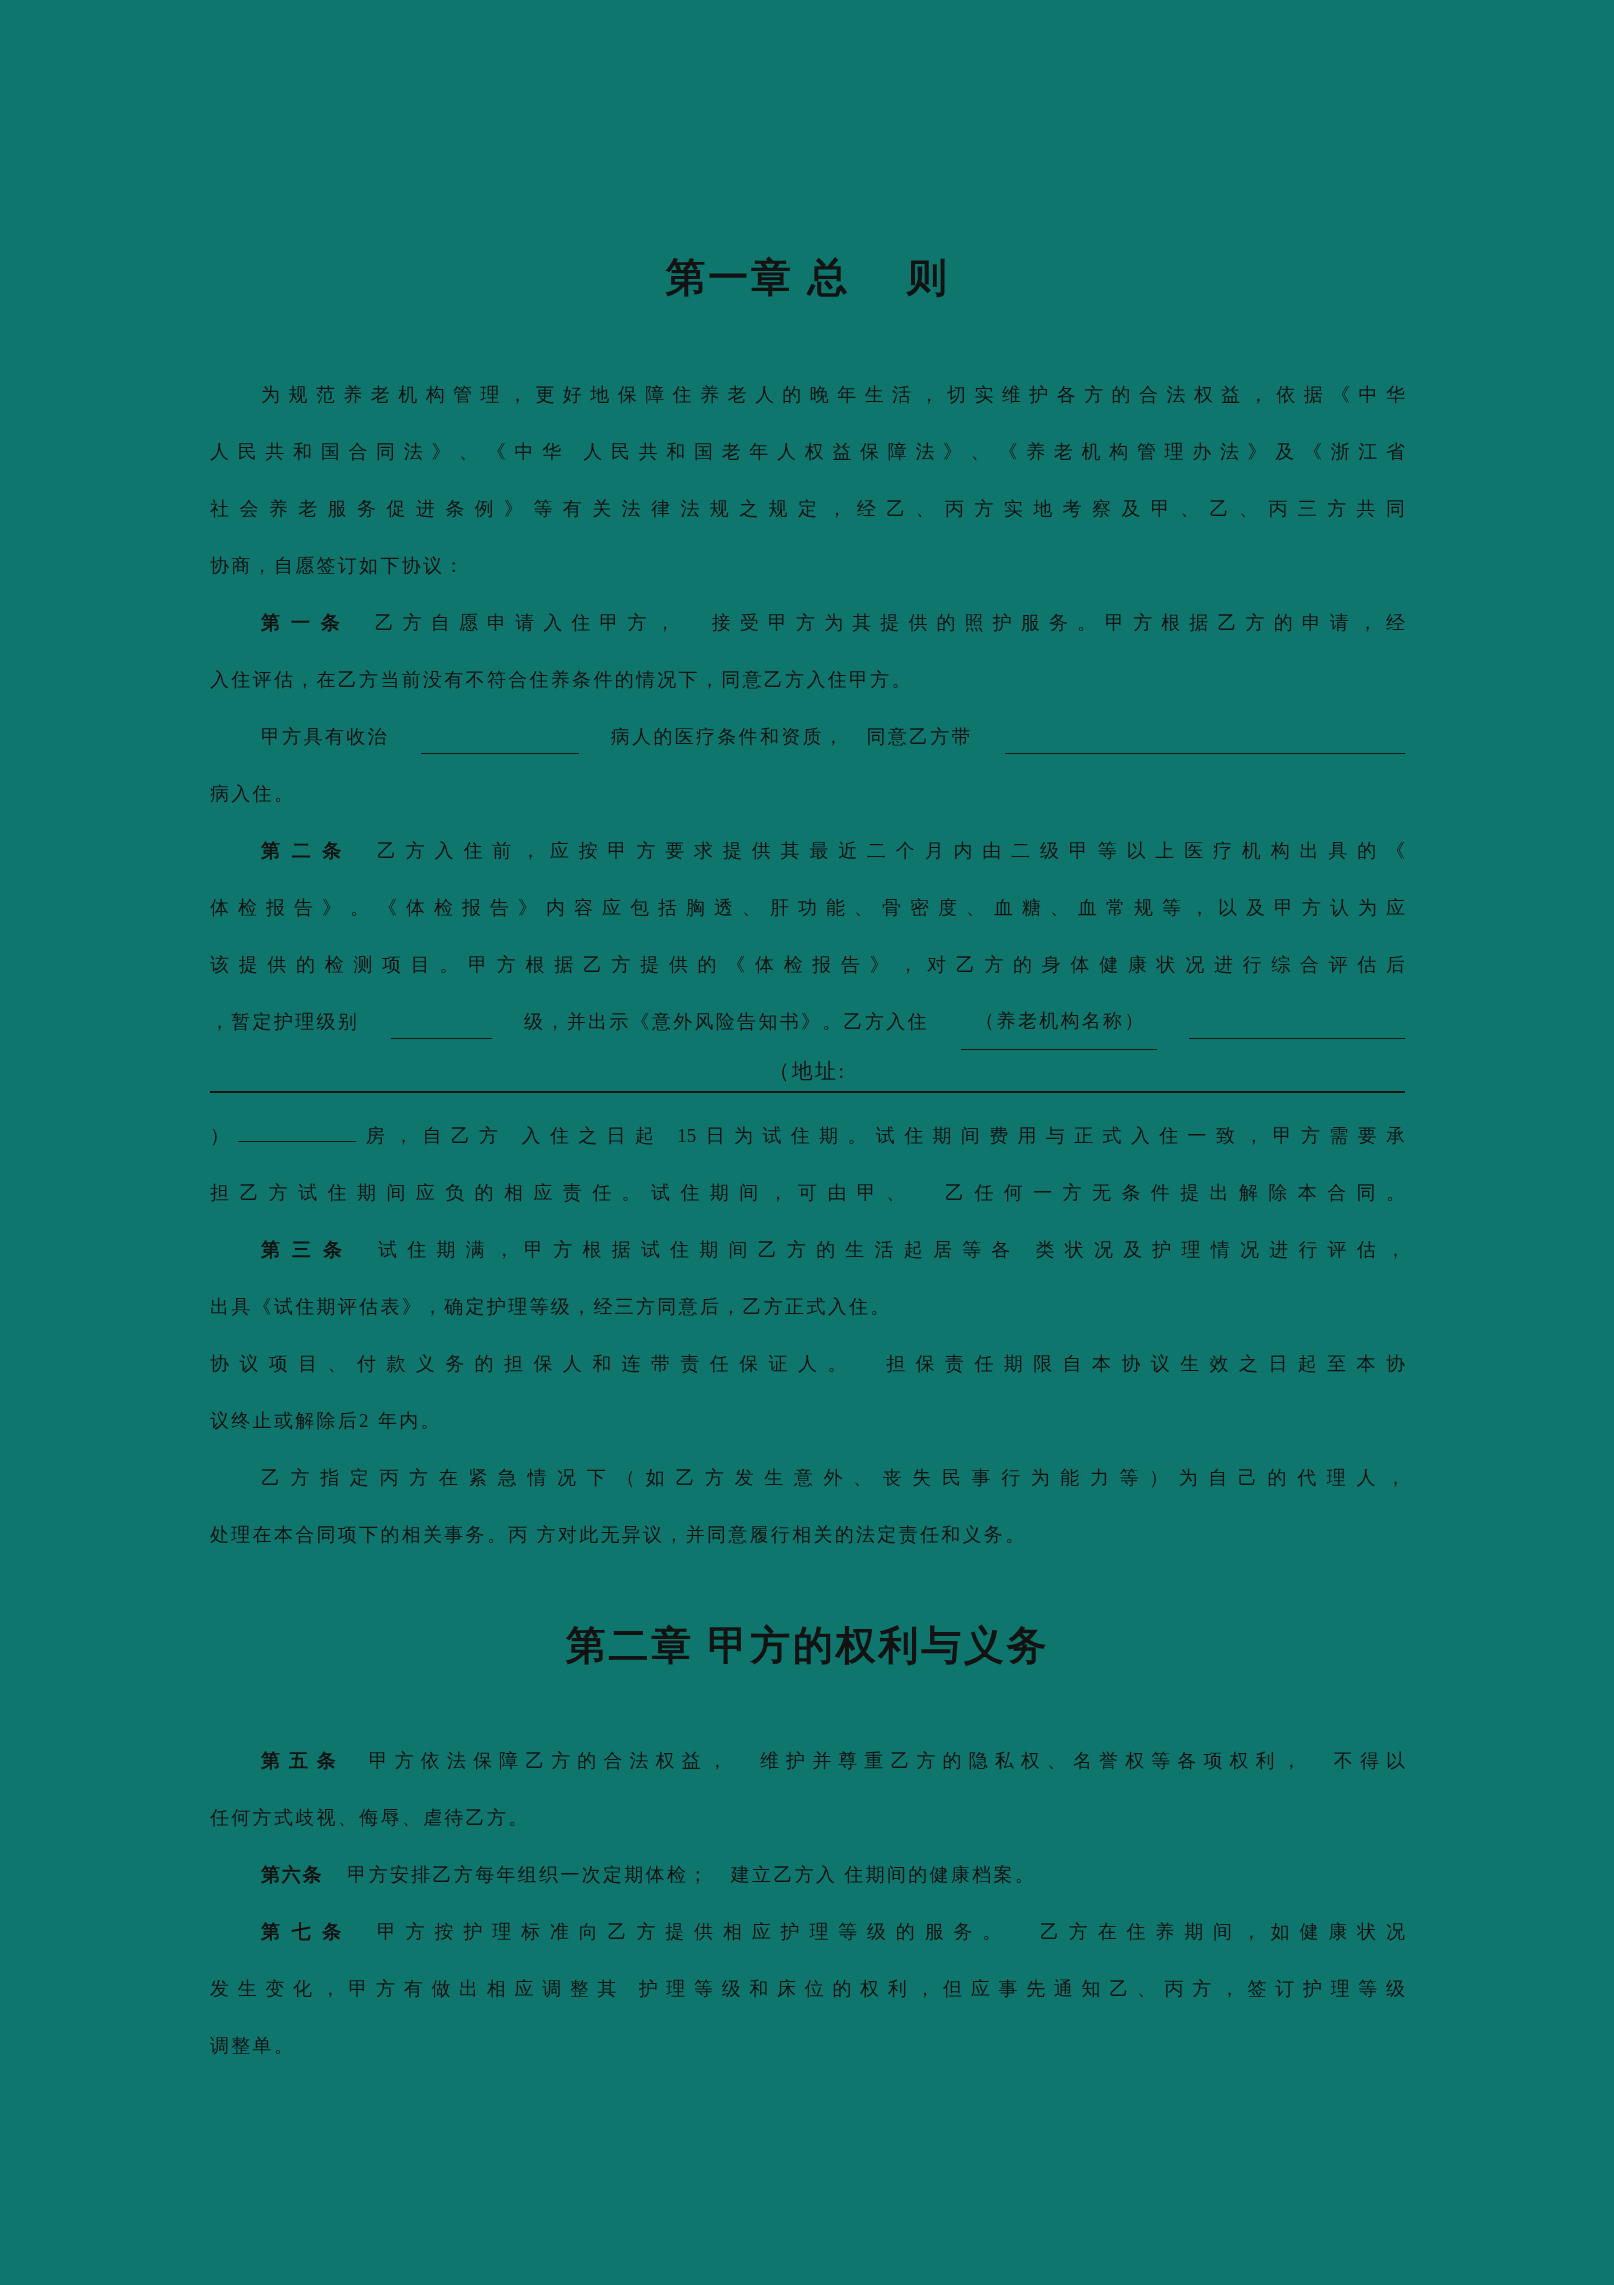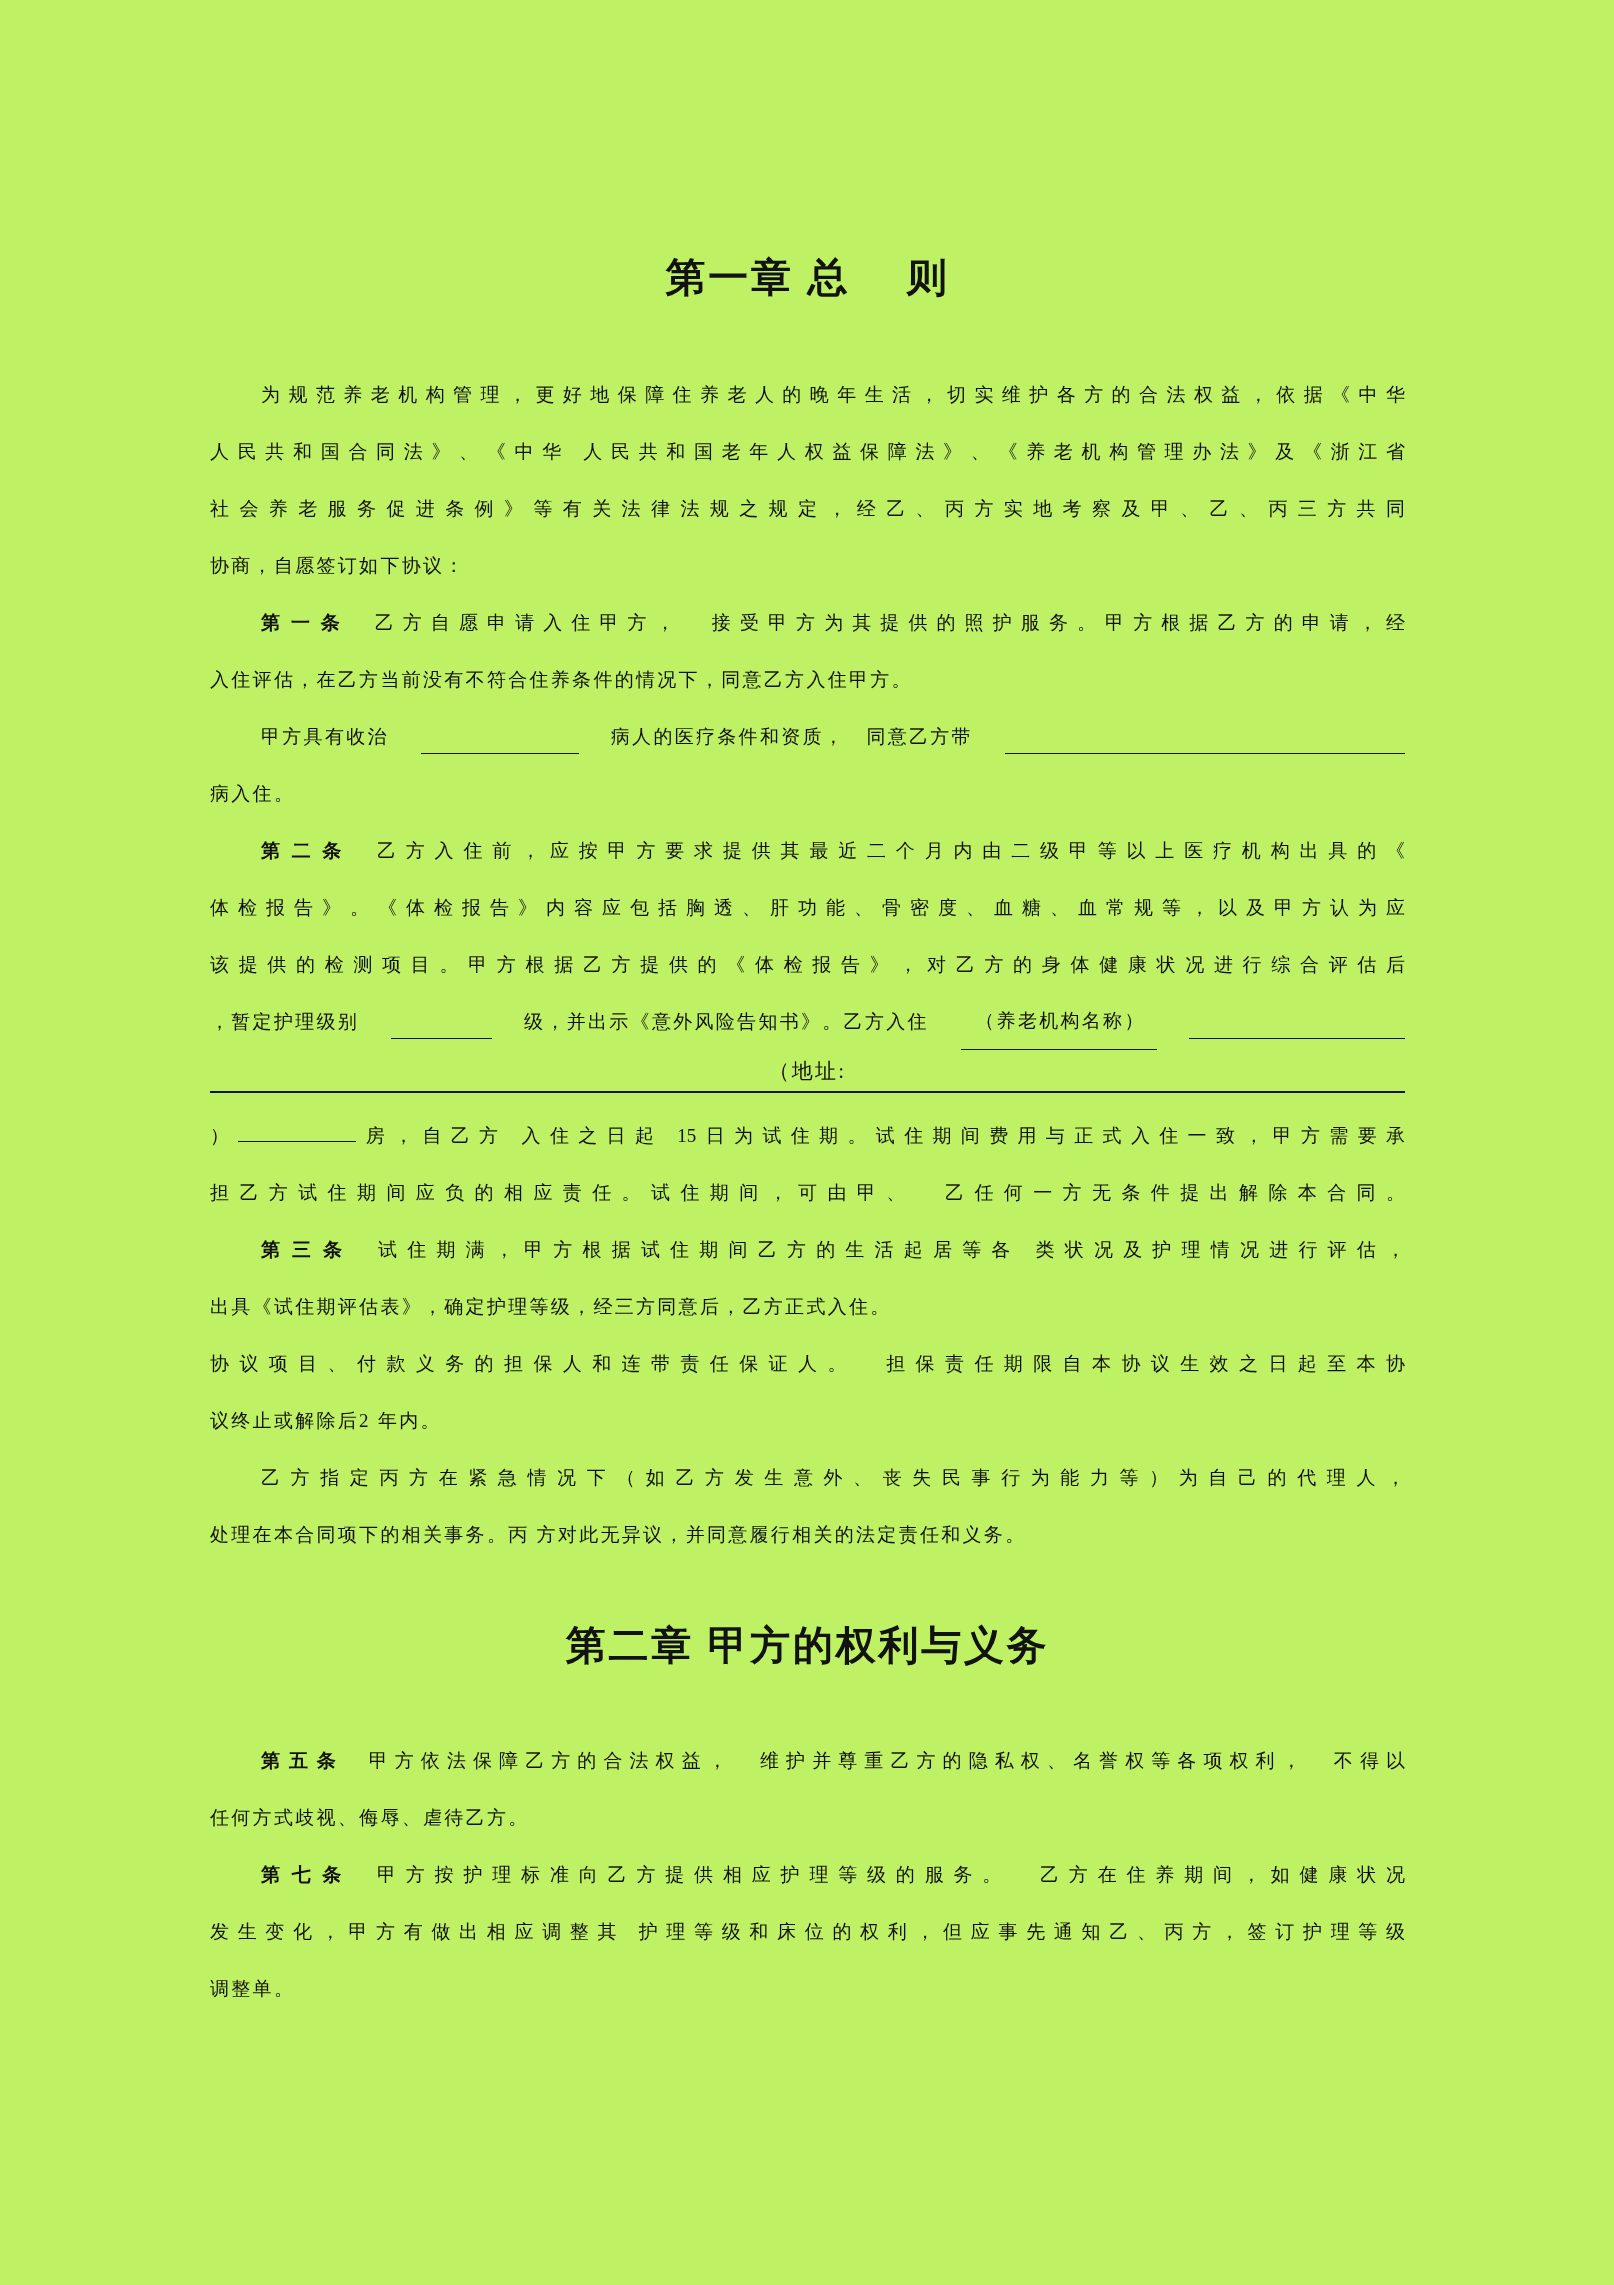--- a/index.html
+++ b/index.html
@@ -1,20 +1,20 @@
 <!DOCTYPE html>
 <html style="font-size:14.5px"><head>
 <meta charset="utf-8">
 <style>
   html,body{margin:0;padding:0;background:#ffffff;}
   .page{
     position:relative;
     width:1615px;
     height:2285px;
-    background:#bef264;
+    background:#0f766e;
     box-sizing:border-box;
     padding:0 210px;
     font-family:"Liberation Serif","DejaVu Serif",serif;
     color:#121212;
     overflow:hidden;
   }
   .chapter-title{
     font-family:"Liberation Sans","DejaVu Sans",sans-serif;
     font-weight:bold;
     font-size:40px;
@@ -170,20 +170,23 @@
 
   <h1 class="chapter-title second">第二章  甲方的权利与义务</h1>
 
   <div class="line just indent">
     <span class="clause-label">第五条</span><span class="run">甲方依法保障乙方的合法权益，　维护并尊重乙方的隐私权、名誉权等各项权利，　不得以</span>
   </div>
   <div class="line">
     <span class="run">任何方式歧视、侮辱、虐待乙方。</span>
   </div>
 
+  <div class="line indent">
+    <span class="clause-label">第六条</span><span class="run">甲方安排乙方每年组织一次定期体检；　建立乙方入 住期间的健康档案。</span>
+  </div>
 
   <div class="line just indent">
     <span class="clause-label">第七条</span><span class="run">甲方按护理标准向乙方提供相应护理等级的服务。　乙方在住养期间，如健康状况</span>
   </div>
   <div class="line just">
     <span class="run">发生变化，甲方有做出相应调整其 护理等级和床位的权利，但应事先通知乙、丙方，签订护理等级</span>
   </div>
   <div class="line">
     <span class="run">调整单。</span>
   </div>

